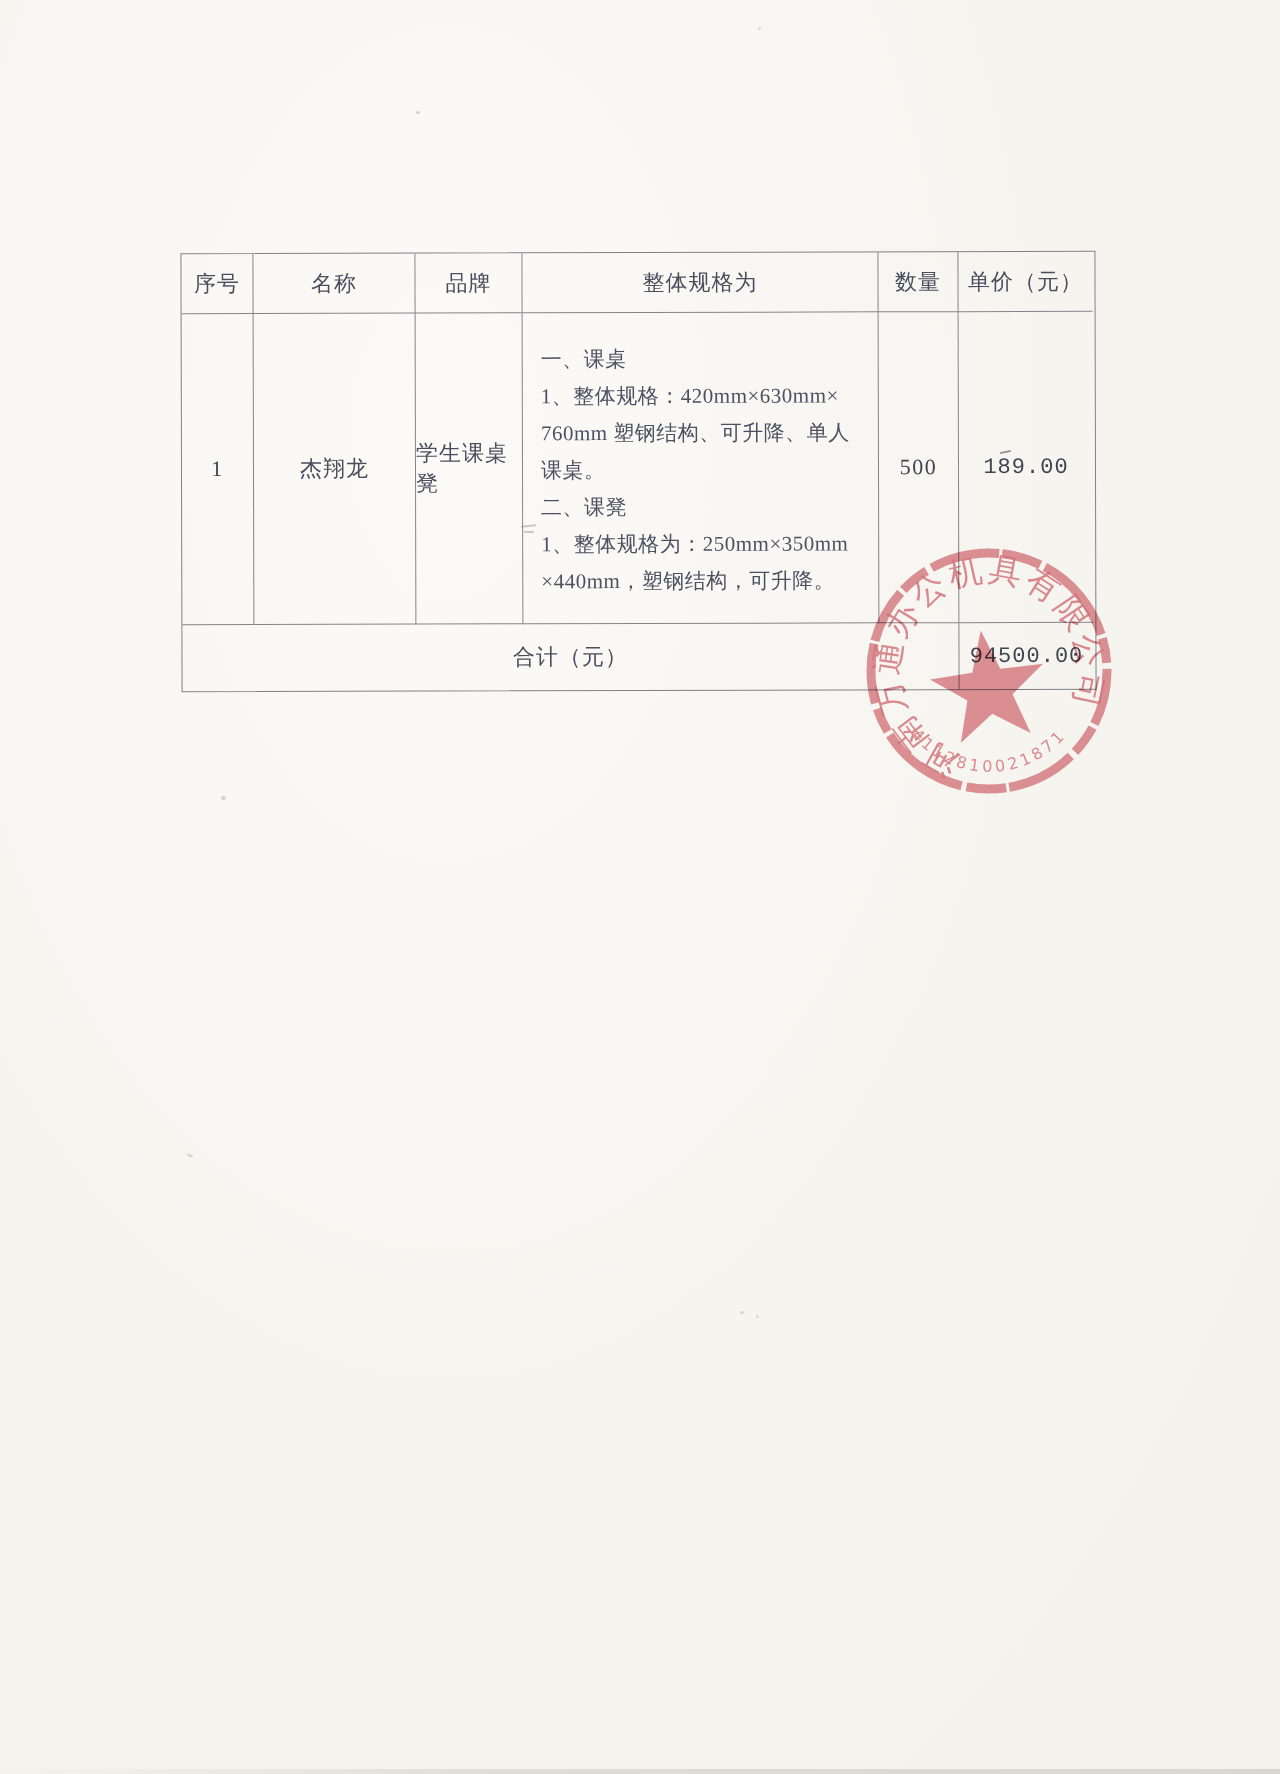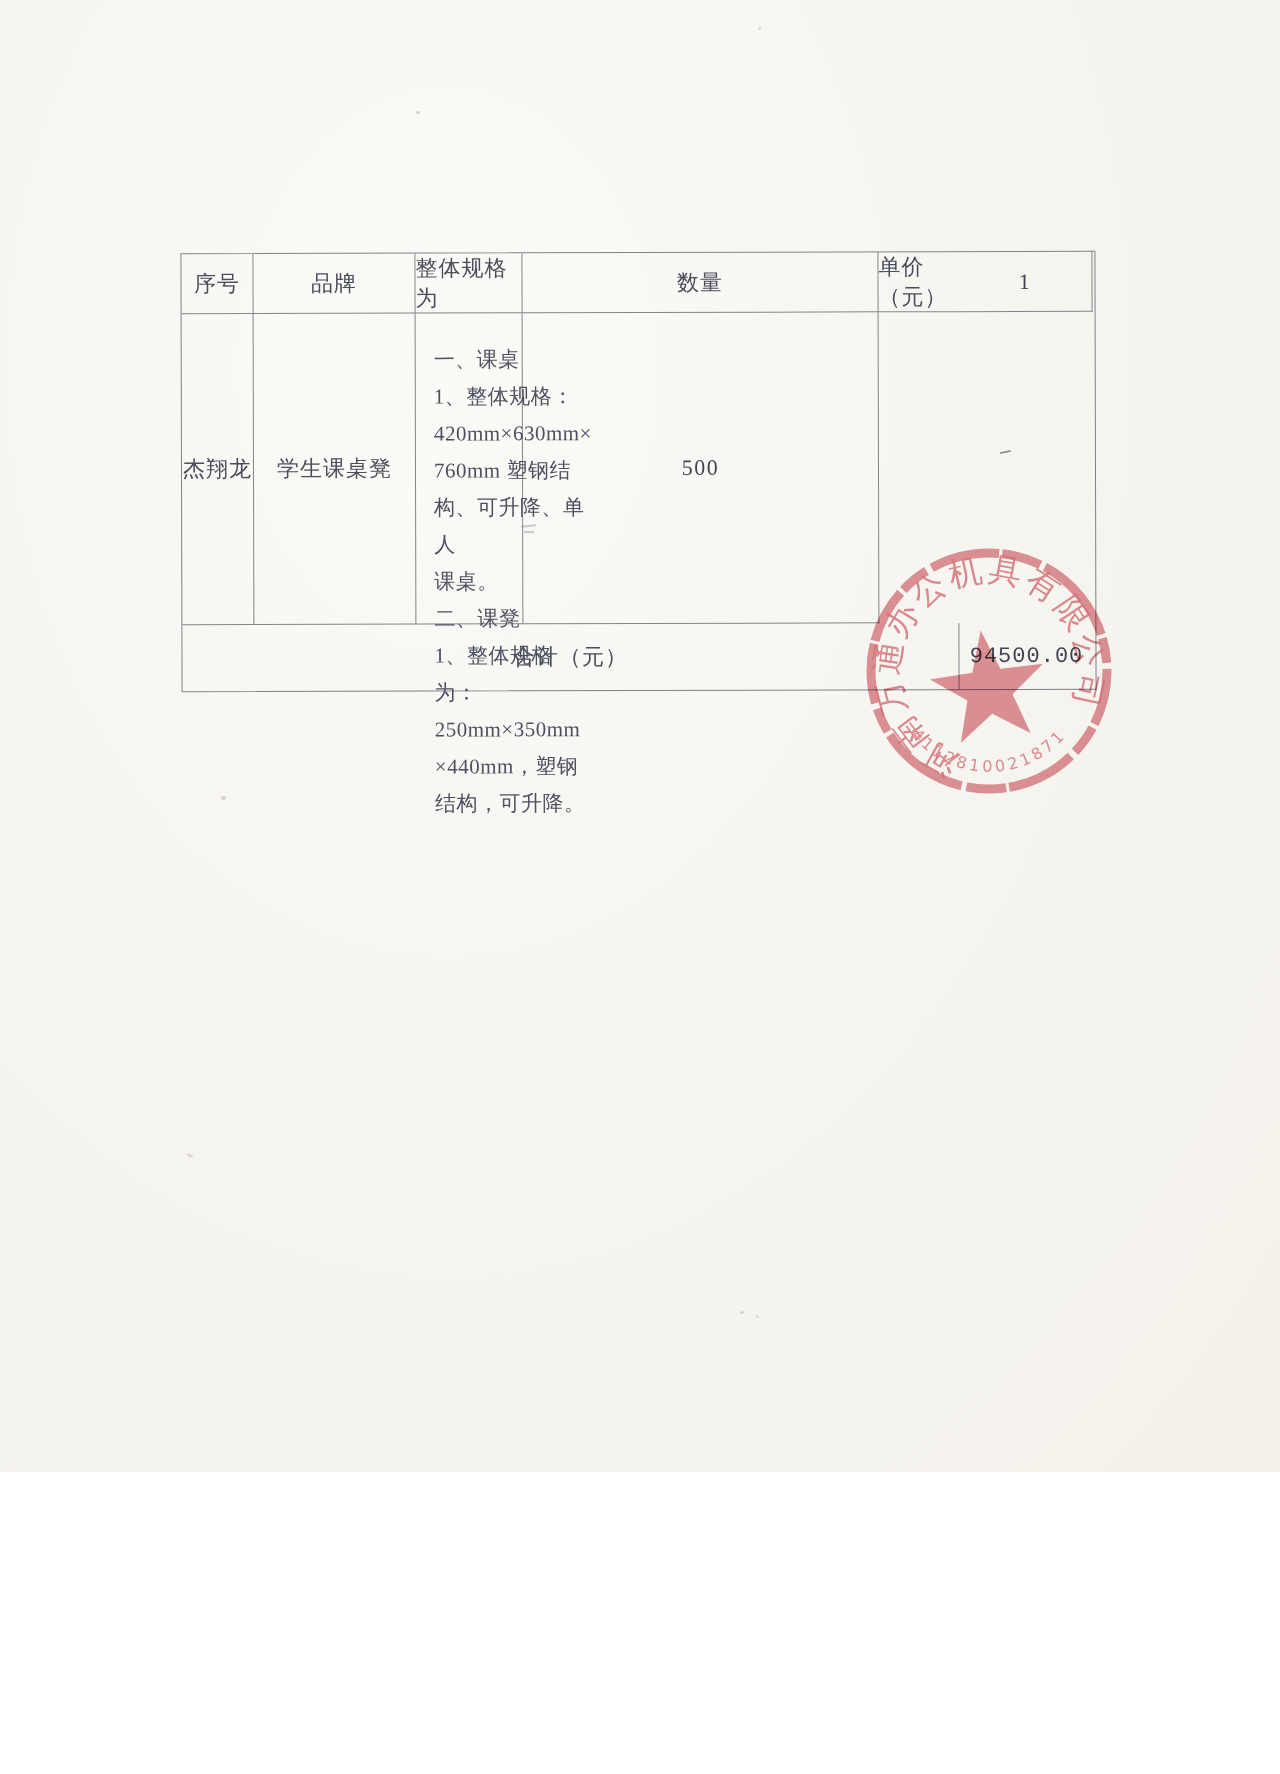--- a/index.html
+++ b/index.html
@@ -2,21 +2,21 @@
 <html><head>
 <meta charset="utf-8">
 <style>
   html,body{margin:0;padding:0;}
   body{
     width:1280px;height:1774px;
     font-family:"Liberation Serif","DejaVu Serif",serif;
     background:#fff;
   }
   .page{
-    position:relative;width:1280px;height:1472px;overflow:hidden;
+    position:relative;width:1280px;height:1774px;overflow:hidden;
     background:radial-gradient(ellipse at 35% 25%, #fbfaf7 0%, #f6f4ef 55%, #f3f1ea 100%);
   }
   
   .doc-table{
     position:absolute;left:181px;top:252px;width:913px;
     display:grid;
     grid-template-columns:72px 162px 107px 356px 80px 134px;
     grid-template-rows:60px 311px 66px;
     border:1px solid #80808a;
     transform:rotate(-0.15deg);
@@ -51,36 +51,38 @@
   .speck{border-radius:50%;background:#b8b5ac;}
 </style>
 </head>
 <body>
 
 <div class="page">
 
   <div class="doc-table">
 
     <div class="cell">序号</div>
+    <div class="cell">名称</div>
     <div class="cell">品牌</div>
     <div class="cell">整体规格为</div>
     <div class="cell">数量</div>
     <div class="cell last-col">单价（元）</div>
 
     <div class="cell num">1</div>
     <div class="cell">杰翔龙</div>
     <div class="cell">学生课桌凳</div>
     <div class="cell spec">一、课桌
 1、整体规格：420mm×630mm×
 760mm 塑钢结构、可升降、单人
 课桌。
 二、课凳
 1、整体规格为：250mm×350mm
 ×440mm，塑钢结构，可升降。</div>
     <div class="cell num">500</div>
+    <div class="cell price last-col">189.00</div>
 
     <div class="cell merged last-row">合计（元）</div>
     <div class="cell total-val last-col last-row">94500.00</div>
   </div>
 
   <svg class="stamp" viewBox="0 0 280 280">
     <defs>
       <path id="ringTextPath" d="M 112.2,225.6 A 90,90 0 0 1 167.8,54.4 A 90,90 0 0 1 112.2,225.6" fill="none"></path>
       <path id="serialPath" d="M 65,207.6 A 101,101 0 0 0 215,207.6" fill="none"></path>
     </defs>

